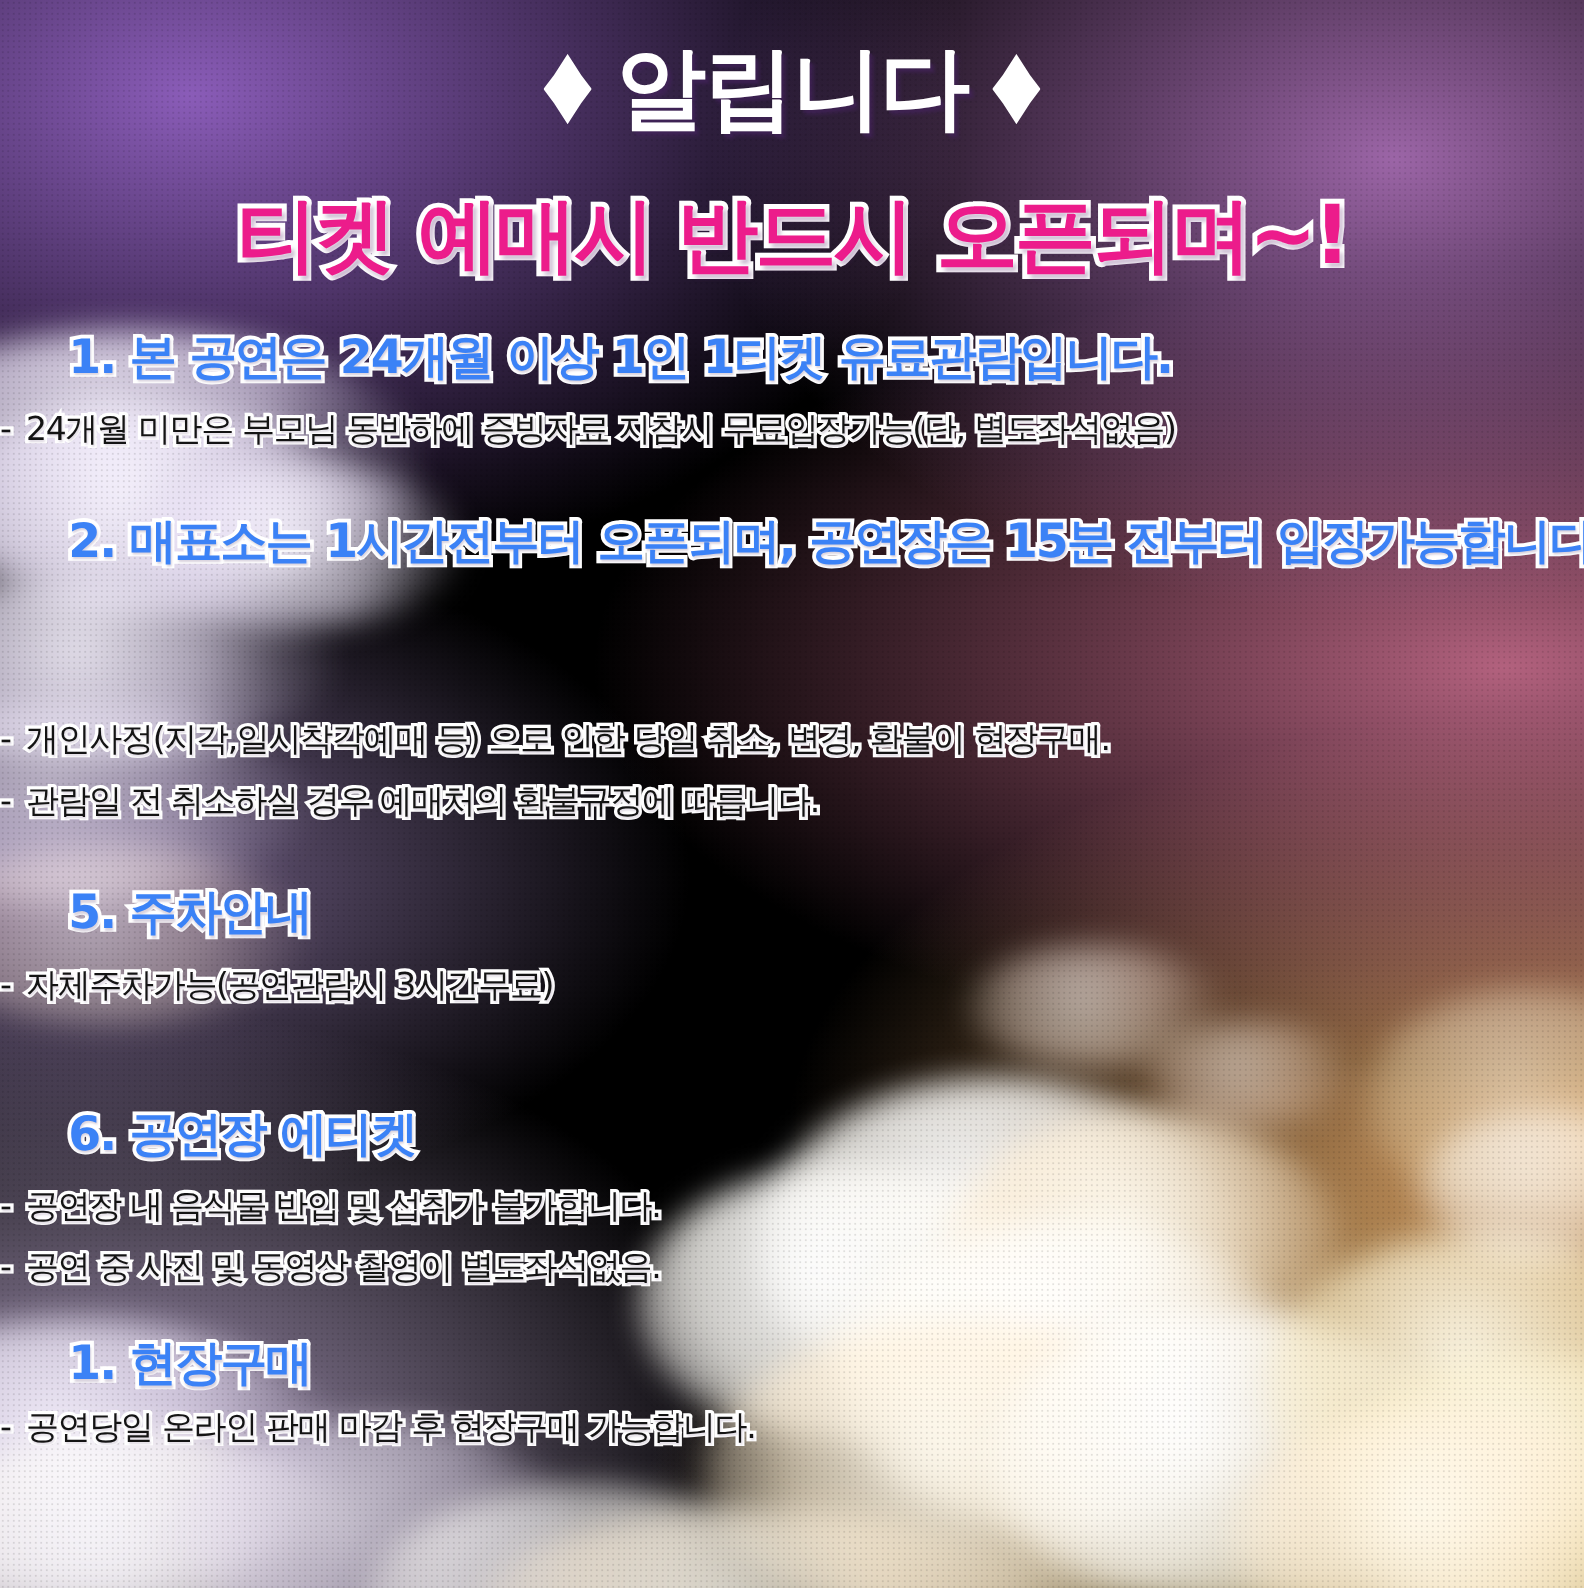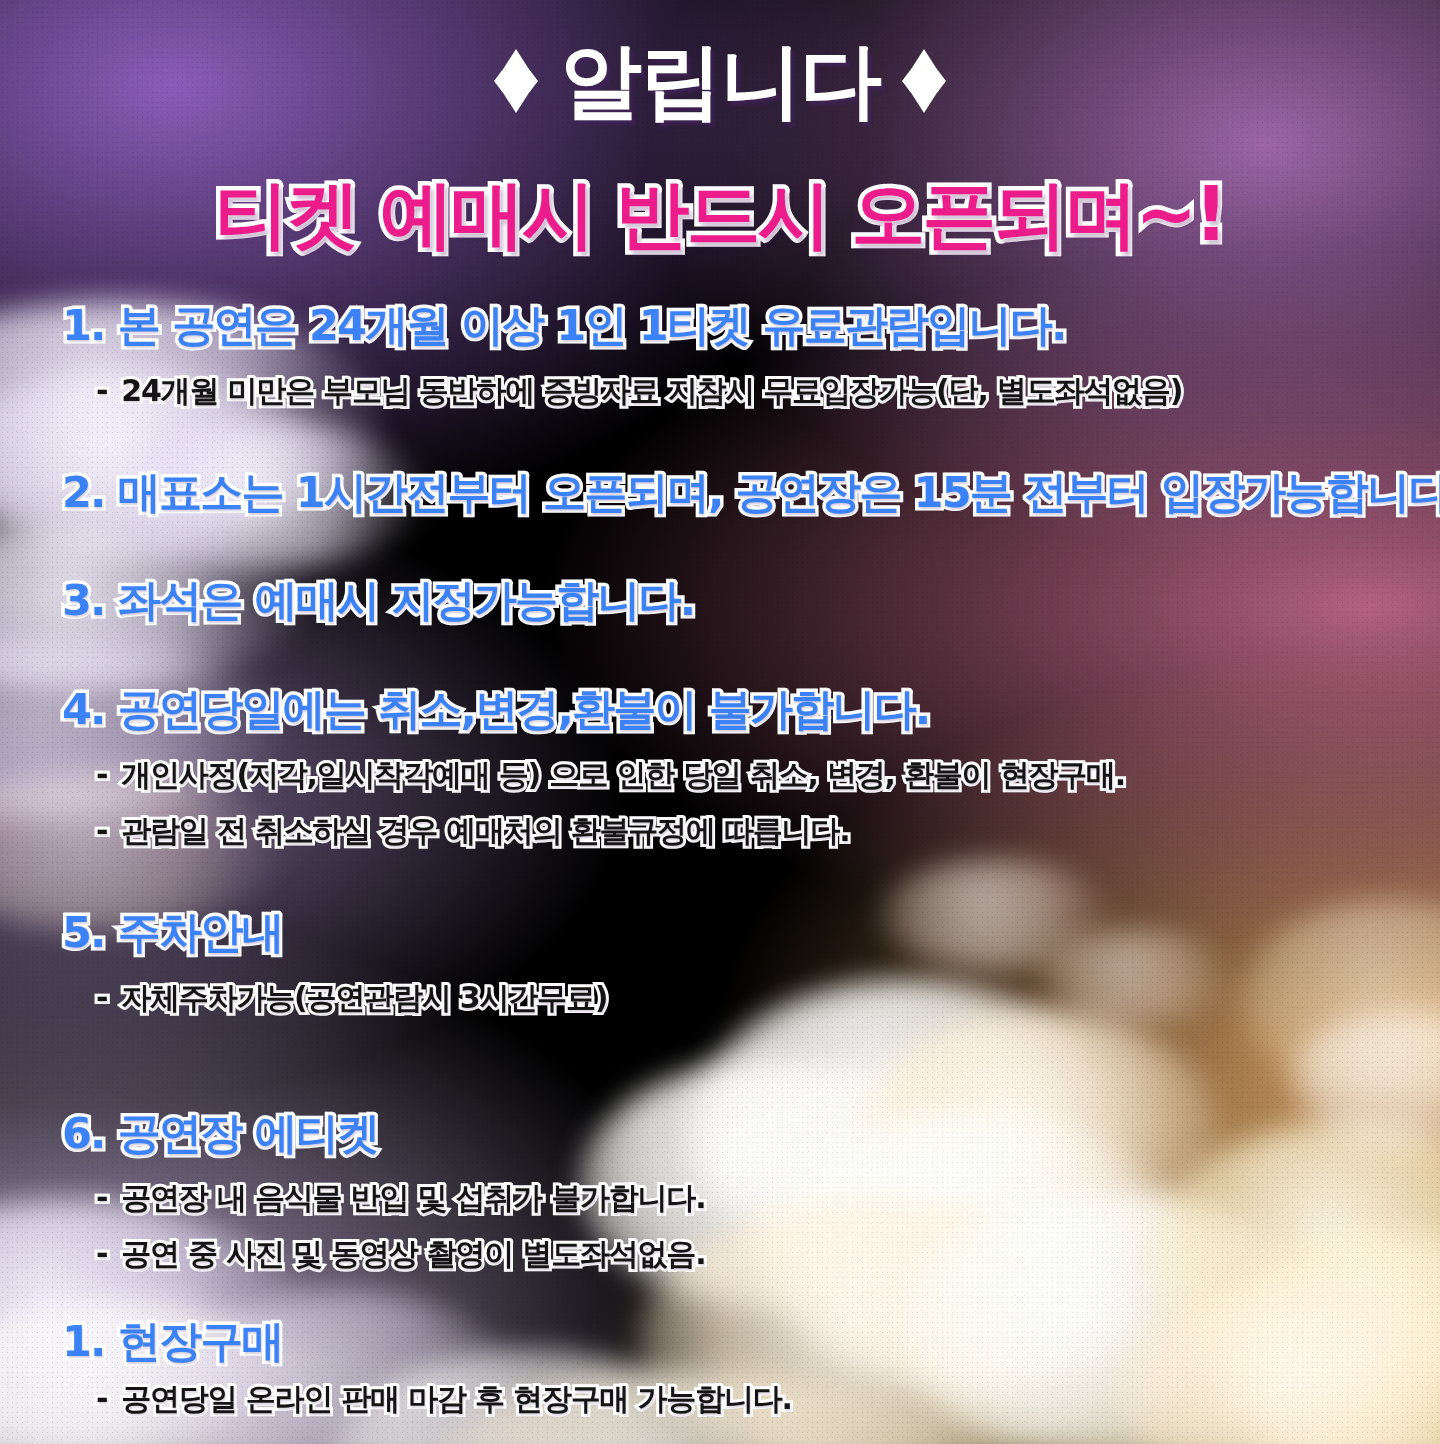--- a/index.html
+++ b/index.html
@@ -140,27 +140,26 @@
     line-height:1.18;
     color:#3b82f6;
     -webkit-text-stroke:7px #ffffff;
     paint-order:stroke fill;
     padding-left:62px;
     white-space:nowrap;
     text-shadow:1px 2px 2px rgba(80,50,100,.22);
   }
   .sub-line {
     font-size:30px;
-    font-weight:700;
+    font-weight:400;
     letter-spacing:-1.2px;
     line-height:1.2;
     color:#141414;
     -webkit-text-stroke:6px #ffffff;
     paint-order:stroke fill;
-    padding-left:96px;
     white-space:nowrap;
     text-shadow:1px 2px 2px rgba(80,50,100,.20);
   }
   .sub-line .dash { margin-right:14px; }
 
   
   .gap-head-sub  { height:22px; }
   .gap-item      { height:44px; }
   .gap-sub       { height:20px; }
   .gap-sub-wide  { height:34px; }
@@ -228,27 +227,23 @@
         <div class="gap-head-sub"></div>
         <div class="sub-line"><span class="dash">-</span><span>24개월 미만은 부모님 동반하에 증빙자료 지참시 무료입장가능(단, 별도좌석없음)</span></div>
       </div>
       <div class="gap-item-wide"></div>
 
       <div class="notice-item">
         <div class="item-head">2. 매표소는 1시간전부터 오픈되며, 공연장은 15분 전부터 입장가능합니다.</div>
       </div>
       <div class="gap-item-wide"></div>
 
-      <div class="notice-item">
-        <div class="item-head">3. 좌석은 예매시 지정가능합니다.</div>
-      </div>
-      <div class="gap-item-wide"></div>
-
-      <div class="notice-item">
-        <div class="item-head">4. 공연당일에는 취소,변경,환불이 불가합니다.</div>
+      <div class="gap-item-wide"></div>
+
+      <div class="notice-item">
         <div class="gap-head-sub"></div>
         <div class="sub-line"><span class="dash">-</span><span>개인사정(지각,일시착각예매 등) 으로 인한 당일 취소, 변경, 환불이 현장구매.</span></div>
         <div class="gap-sub"></div>
         <div class="sub-line"><span class="dash">-</span><span>관람일 전 취소하실 경우 예매처의 환불규정에 따릅니다.</span></div>
       </div>
       <div class="gap-item-wide"></div>
 
       <div class="notice-item">
         <div class="item-head">5. 주차안내</div>
         <div class="gap-head-sub"></div>

